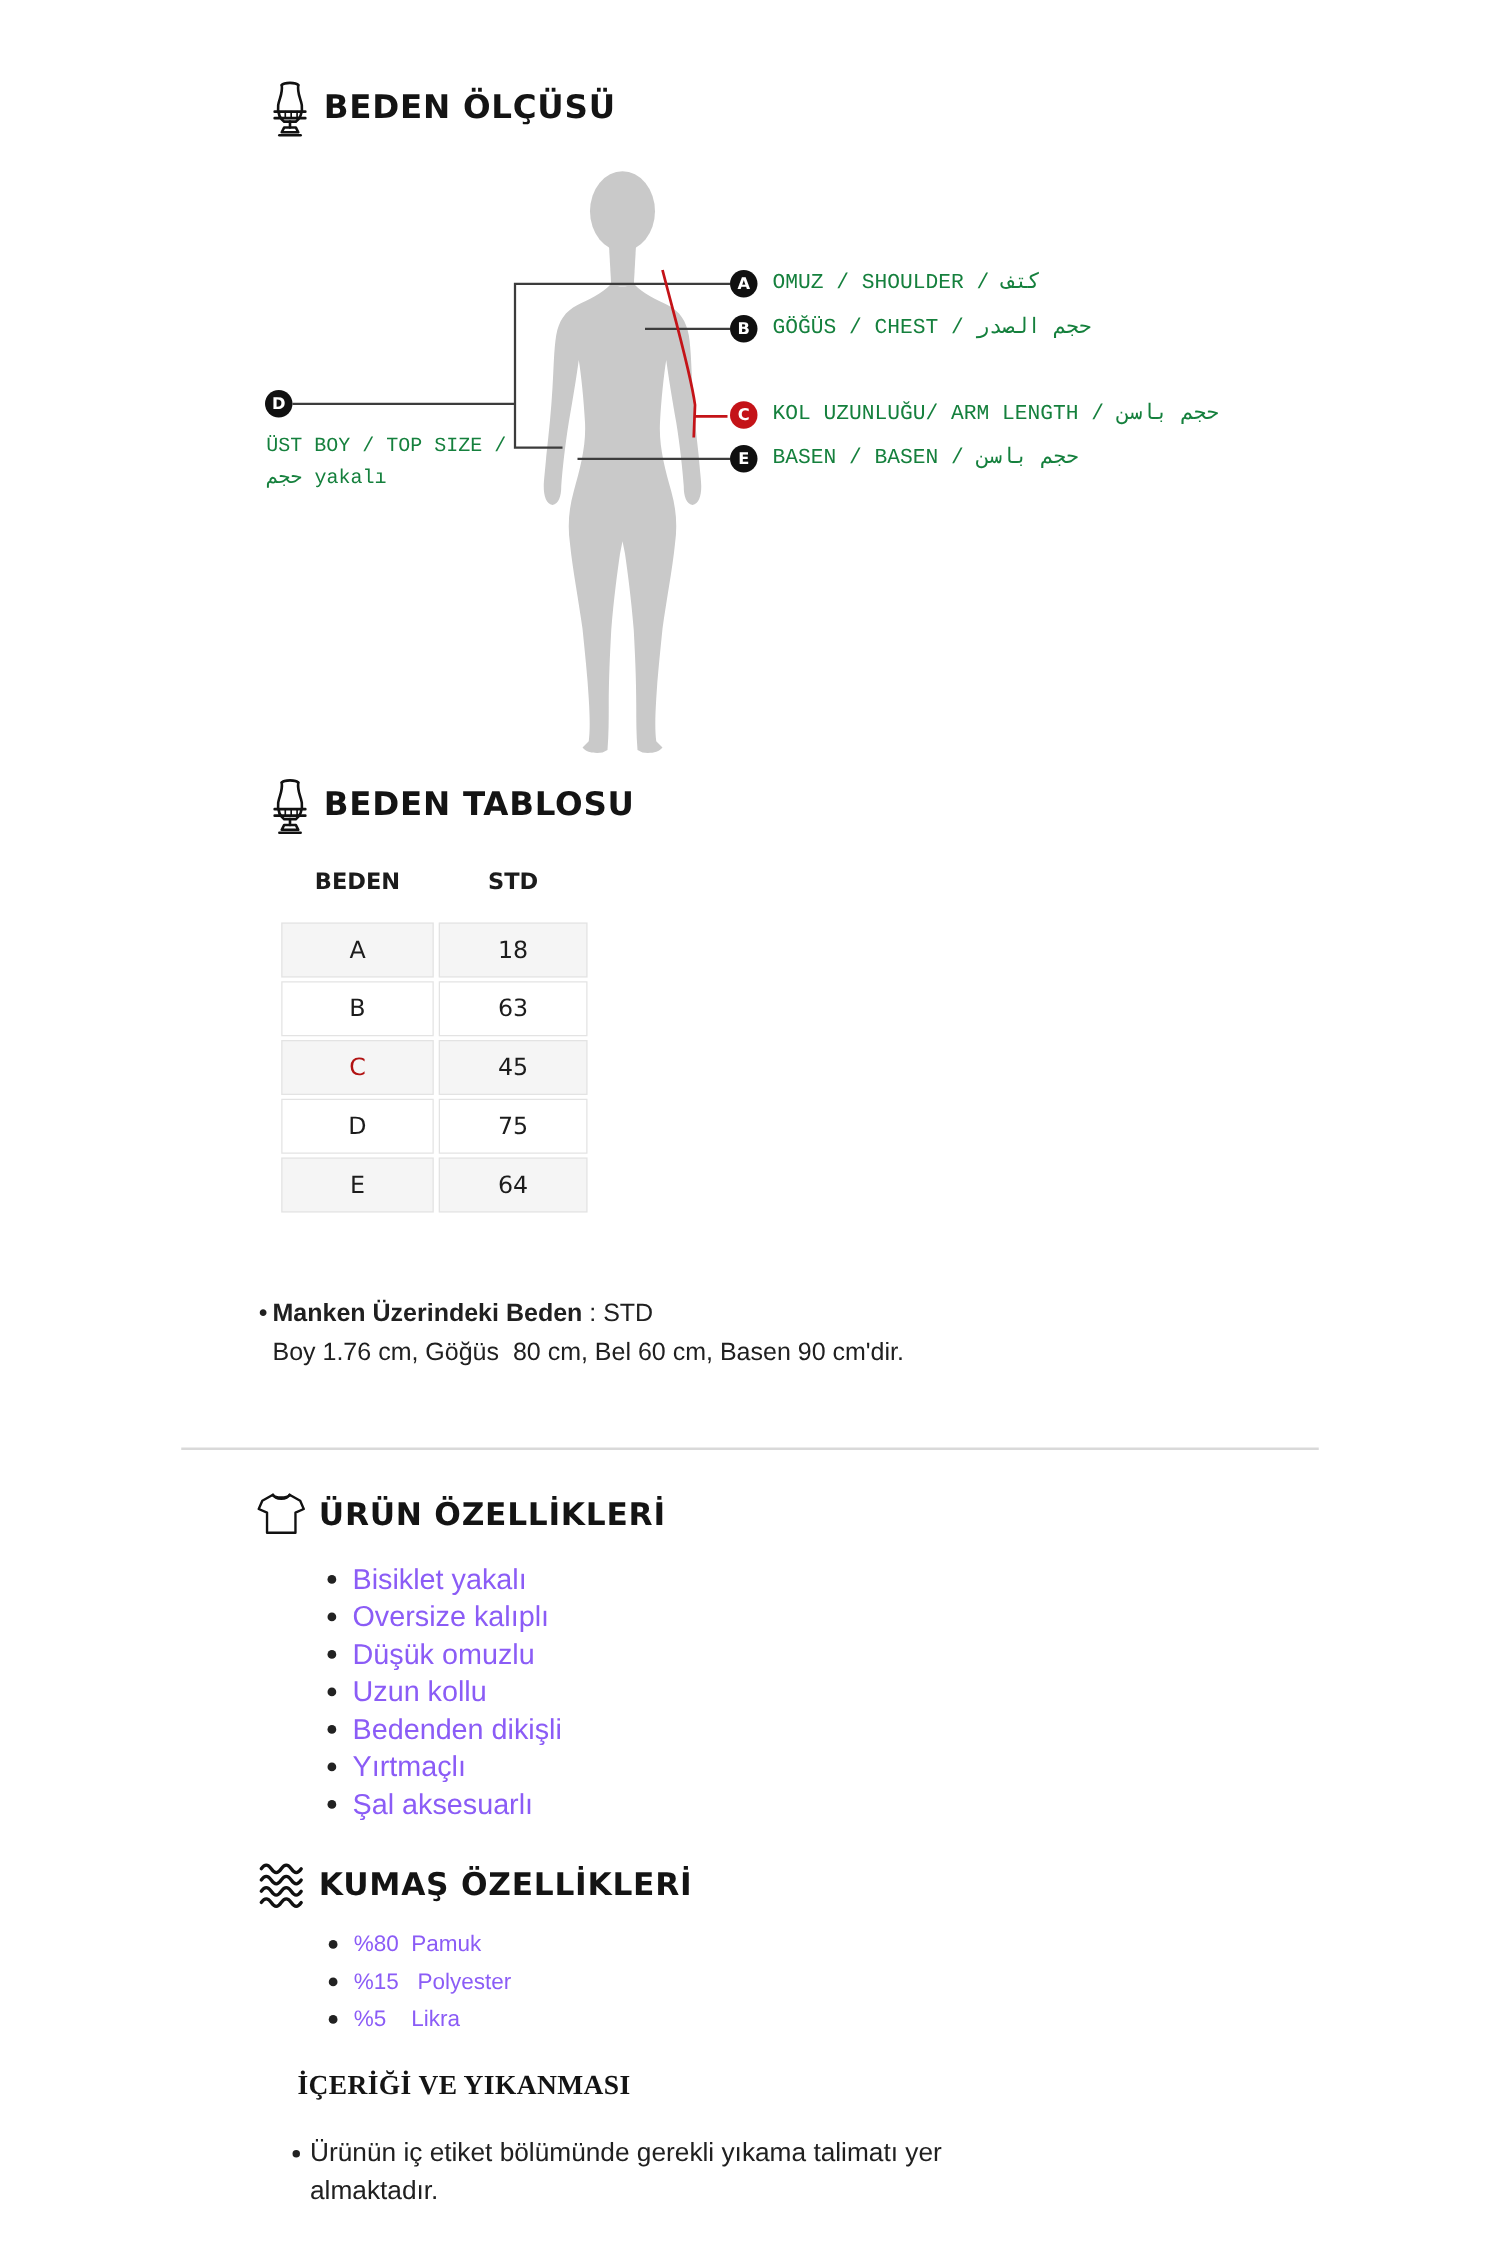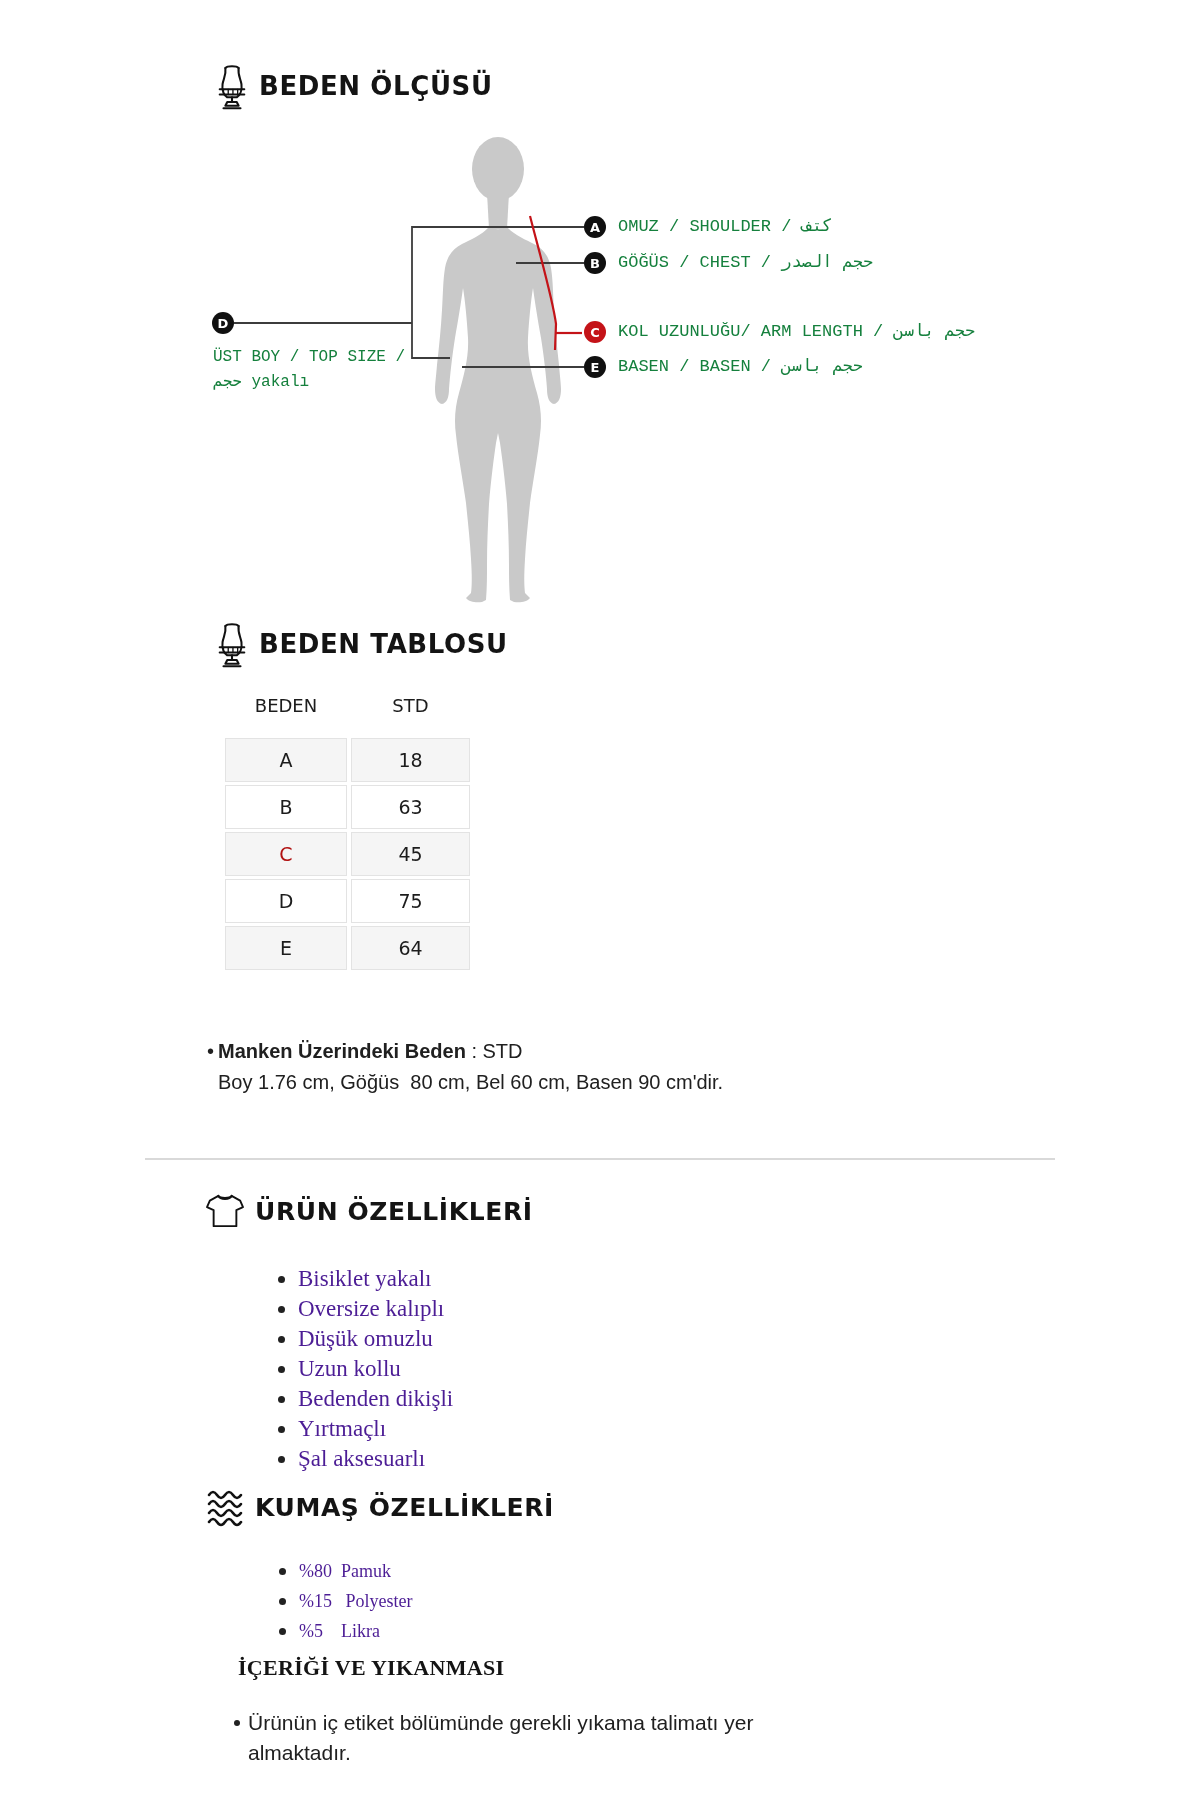--- a/index.html
+++ b/index.html
@@ -24,41 +24,41 @@
     background:#101010; color:#fff; display:flex; align-items:center; justify-content:center;
     font-family:"DejaVu Sans",sans-serif; font-size:13px; font-weight:700;
   }
   .marker.red { background:#c41318; }
   .measure-label {
     position:absolute; z-index:2; font-family:Liberation Mono, monospace;
     font-size:17px; color:#15803d; white-space:nowrap; line-height:22px;
   }
   .measure-label.small { font-size:16px; }
   
-  .tbl-header { position:absolute; font-family:"DejaVu Sans",sans-serif; font-weight:400; font-size:18px; text-align:center; }
+  .tbl-header { position:absolute; font-family:"DejaVu Sans",sans-serif; font-weight:700; font-size:18px; text-align:center; }
   .size-table { position:absolute; left:225px; top:738px; width:245px; }
   .size-row { display:flex; gap:4px; margin-bottom:3px; height:44px; }
   .size-cell {
     display:flex; align-items:center; justify-content:center;
     border:1px solid #e3e3e3; box-sizing:border-box;
     font-family:"DejaVu Sans",sans-serif; font-size:19px; color:#1c1c1c;
   }
   .size-cell.c1 { width:122px; }
   .size-cell.c2 { width:119px; }
   .size-row.alt .size-cell { background:#f5f5f5; }
   .size-row .size-cell { background:#ffffff; }
   .size-cell.red-letter { color:#b11212; }
   
   .model-info { position:absolute; left:207px; top:1036px; font-size:20px; line-height:31px; color:#202020; }
   .model-info .l1 .dot { margin-right:4px; }
   .model-info .cont { padding-left:11px; white-space:pre-wrap; }
   
   .divider { position:absolute; left:145px; top:1158px; width:910px; height:2px; background:#d9d9d9; }
   
-  .blist { position:absolute; list-style:none; margin:16px; padding:0; font-size:23px; color:#4c1d95;font-family:Liberation Serif, serif; }
+  .blist { position:absolute; list-style:none; margin:0; padding:0; font-size:23px; color:#8b5cf6; }
   .blist li { display:flex; align-items:flex-start; height:30px; line-height:30px; }
   .blist li::before {
     content:""; width:7px; height:7px; border-radius:50%; background:#222;
     display:inline-block; margin:12px 13px 0 0; flex:0 0 auto;
   }
   .blist.pre li span { white-space:pre; }
   .care-list { position:absolute; list-style:none; margin:0; padding:0; font-size:21px; line-height:30px; color:#202020; }
   .care-list li { display:flex; align-items:flex-start; width:600px; }
   .care-list li::before {
     content:""; width:6px; height:6px; border-radius:50%; background:#222;

